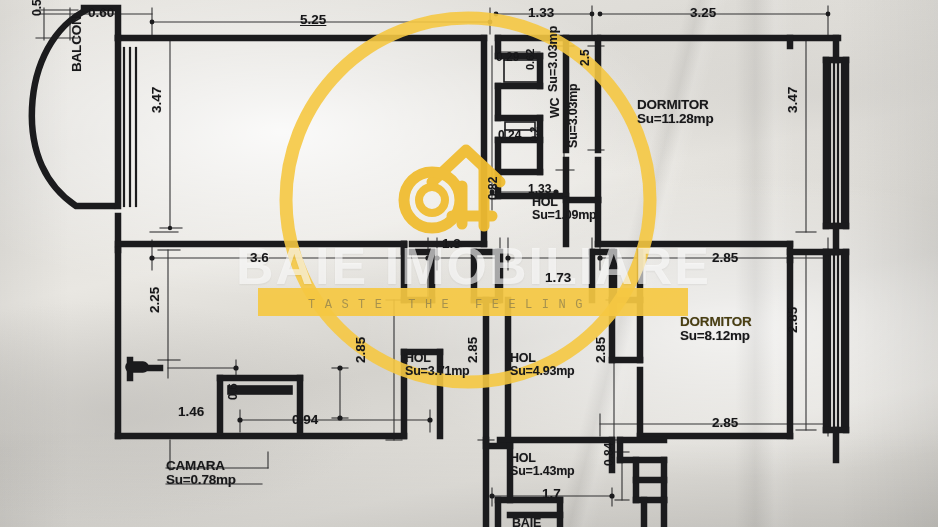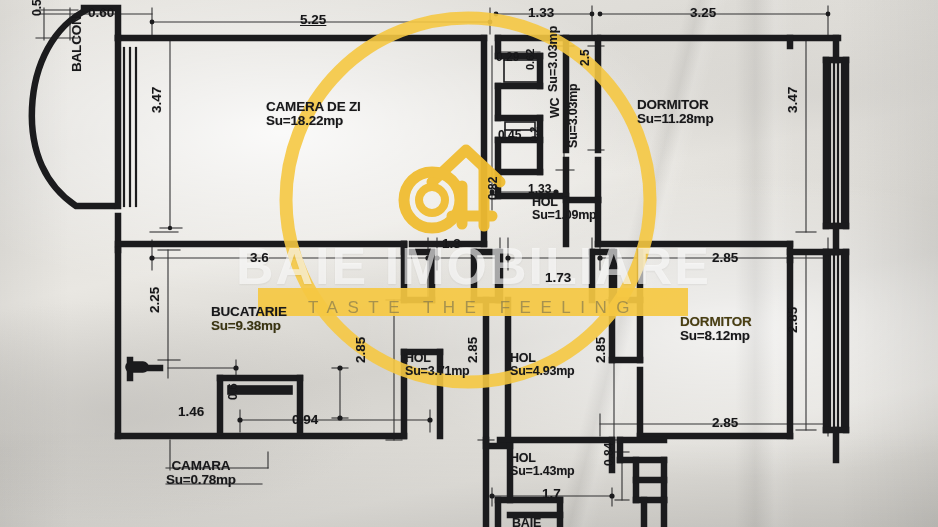--- a/index.html
+++ b/index.html
@@ -373,72 +373,64 @@
       <circle cx="432" cy="200" r="28"></circle>
       <circle cx="432" cy="200" r="13" stroke-width="8"></circle>
       <path d="M 452 216 L 492 216"></path>
     </g>
   </svg>
 
   <div class="wm">
     <div style="position:absolute; left:236px; top:236px; font-size:52px; font-weight:bold;
                 letter-spacing:2px; color:rgba(255,255,255,0.62);
                 font-family:'Liberation Sans',sans-serif; text-shadow:0 1px 2px rgba(0,0,0,0.06);">BAIE IMOBILIARE</div>
-    <div style="position:absolute; left:308px; top:298px; font-size:17px; font-weight:normal;
+    <div style="position:absolute; left:308px; top:298px; font-size:12px; font-weight:normal;
                 letter-spacing:9.5px; color:rgba(120,112,78,0.62);
-                font-family:Liberation Sans, sans-serif;">TASTE THE FEELING</div>
+                font-family:Liberation Mono, monospace;">TASTE THE FEELING</div>
   </div>
 
   <div class="lbl room" style="left:70px; top:72px; transform:rotate(-90deg); transform-origin:left top;">
     <span class="nm">BALCON</span>
   </div>
 
-  <div class="lbl room" style="left:266px; top:100px;">
-    <span class="nm">CAMERA DE ZI</span>
-    <span class="su">Su=18.22mp</span>
-  </div>
 
   <div class="lbl room" style="left:540px; top:80px; font-size:12.5px;">
     <span class="nm" style="display:inline-block; transform:rotate(-90deg); transform-origin:left top;
                  position:absolute; left:8px; top:38px;">WC</span>
     <span class="su" style="display:inline-block; transform:rotate(-90deg); transform-origin:left top;
                  position:absolute; left:26px; top:68px;">Su=3.03mp</span>
   </div>
 
   <div class="lbl room" style="left:637px; top:98px;">
     <span class="nm">DORMITOR</span>
     <span class="su">Su=11.28mp</span>
   </div>
 
   <div class="lbl room" style="left:532px; top:196px; font-size:12.5px; line-height:13px;">
     <span class="nm">HOL</span>
     <span class="su">Su=1.09mp</span>
   </div>
 
-  <div class="lbl room" style="left:211px; top:305px;">
-    <span class="nm">BUCATARIE</span>
-    <span class="su" style="color:#3a3410;">Su=9.38mp</span>
-  </div>
 
   <div class="lbl room" style="left:680px; top:315px;">
     <span class="nm" style="color:#4a3f12;">DORMITOR</span>
     <span class="su">Su=8.12mp</span>
   </div>
 
   <div class="lbl room" style="left:405px; top:352px; font-size:12.5px; line-height:13px;">
     <span class="nm">HOL</span>
     <span class="su">Su=3.71mp</span>
   </div>
 
   <div class="lbl room" style="left:510px; top:352px; font-size:12.5px; line-height:13px;">
     <span class="nm">HOL</span>
     <span class="su">Su=4.93mp</span>
   </div>
 
-  <div class="lbl room" style="left:166px; top:459px;text-align:center;">
+  <div class="lbl room" style="left:166px; top:459px;">
     <span class="nm">CAMARA</span>
     <span class="su">Su=0.78mp</span>
   </div>
 
   <div class="lbl room" style="left:510px; top:452px; font-size:12.5px; line-height:13px;">
     <span class="nm">HOL</span>
     <span class="su">Su=1.43mp</span>
   </div>
 
   <div class="lbl room" style="left:512px; top:516px; font-size:12.5px;">
@@ -465,21 +457,21 @@
   <div class="dim v" style="left:368px; top:348px;">2.85</div>
   <div class="dim v" style="left:480px; top:348px;">2.85</div>
   <div class="dim v" style="left:608px; top:348px;">2.85</div>
 
   <div class="dim" style="left:178px; top:368px;margin-top:36px;">1.46</div>
   <div class="dim" style="left:292px; top:412px;">0.94</div>
   <div class="dim" style="left:712px; top:415px;">2.85</div>
 
   <div class="dim sm" style="left:496px; top:50px;">0.29</div>
   <div class="dim v xs" style="left:536px; top:58px;">0.62</div>
-  <div class="dim sm" style="left:498px; top:128px;">0.45</div>
+  <div class="dim sm" style="left:498px; top:128px;">0.24</div>
   <div class="dim v xs" style="left:540px; top:130px;">0.2</div>
   <div class="dim v sm" style="left:500px; top:186px;">0.82</div>
   <div class="dim sm" style="left:528px; top:182px;">1.33</div>
   <div class="dim v sm" style="left:592px; top:52px;">2.5</div>
   <div class="dim v sm" style="left:240px; top:386px;">0.6</div>
   <div class="dim" style="left:542px; top:486px;">1.7</div>
   <div class="dim v sm" style="left:616px; top:452px;">0.84</div>
 
   <div class="dim v" style="left:560px; top:78px; font-size:12.5px; color:#18181a;">Su=3.03mp</div>
 

